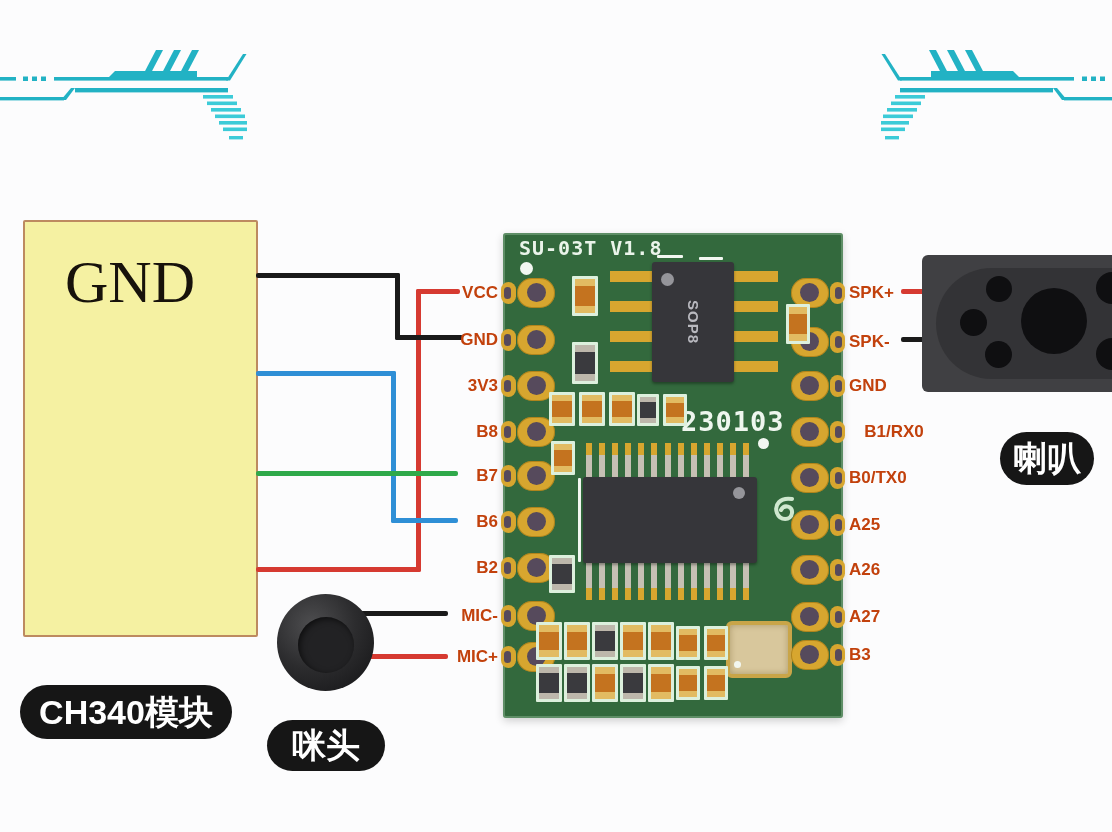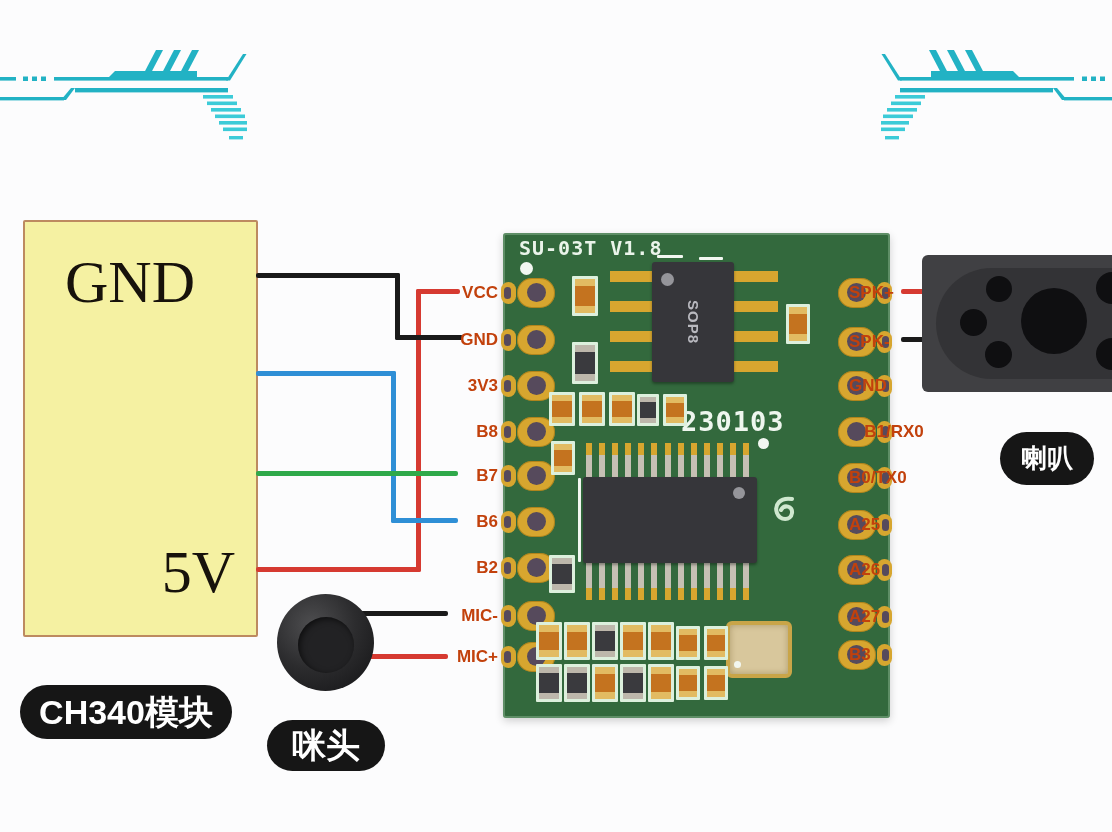--- a/index.html
+++ b/index.html
@@ -30,21 +30,20 @@
   .wire{position:absolute;border-radius:2px;}
   .w-red{background:var(--wire_red);}
   .w-black{background:var(--wire_black);}
   .w-blue{background:var(--wire_blue);}
   .w-green{background:var(--wire_green);}
   
   #pcb{
     position:absolute;left:503px;top:233px;width:340px;height:485px;
     background:var(--pcb_green);border-radius:3px;
     box-shadow:inset 0 0 0 2px rgba(210,240,210,.28), 0 3px 8px rgba(0,0,0,.18);
-    padding-left:47px;
   }
   #pcb-silk-title{
     position:absolute;left:16px;top:3px;font-family:"DejaVu Sans Mono","Liberation Mono",monospace;
     font-size:20px;font-weight:700;color:#eaf4ea;letter-spacing:1px;white-space:nowrap;
   }
   #pcb-date-code{
     position:absolute;left:178px;top:173px;font-size:27px;font-weight:600;
     color:#eef6ee;letter-spacing:1px;font-family:"DejaVu Sans Mono","Liberation Mono",monospace;
   }
   .silk-dot{position:absolute;border-radius:50%;background:#f2f7f1;}
@@ -155,21 +154,20 @@
         <rect x="219" y="75" width="28" height="3.6"></rect>
         <rect x="223" y="81.5" width="24" height="3.6"></rect>
         <rect x="229" y="90" width="14" height="3.4"></rect>
       </g>
     </g>
   </svg>
 
 
   <div id="ch340-box">
     <div class="box-pin" style="top:25px;">GND</div>
-    <div class="box-pin" style="top:315px;text-align:right;">5V</div>
   </div>
 
   <div class="wire w-red" style="left:256px;top:567px;width:165px;height:5px;"></div>
   <div class="wire w-red" style="left:416px;top:289px;width:5px;height:283px;"></div>
   <div class="wire w-red" style="left:416px;top:289px;width:44px;height:5px;"></div>
   <div class="wire w-black" style="left:256px;top:273px;width:144px;height:5px;"></div>
   <div class="wire w-black" style="left:395px;top:273px;width:5px;height:67px;"></div>
   <div class="wire w-black" style="left:395px;top:335px;width:68px;height:5px;"></div>
   <div class="wire w-blue" style="left:256px;top:371px;width:140px;height:5px;"></div>
   <div class="wire w-blue" style="left:391px;top:371px;width:5px;height:152px;"></div>
@@ -319,21 +317,21 @@
   <div id="speaker-inner"></div>
   <div class="spk-hole" style="left:986px;top:276px;width:26px;height:26px;"></div>
   <div class="spk-hole" style="left:960px;top:309px;width:27px;height:27px;"></div>
   <div class="spk-hole" style="left:985px;top:341px;width:27px;height:27px;"></div>
   <div class="spk-hole" style="left:1021px;top:288px;width:66px;height:66px;"></div>
   <div class="spk-hole" style="left:1096px;top:272px;width:32px;height:32px;"></div>
   <div class="spk-hole" style="left:1096px;top:338px;width:32px;height:32px;"></div>
 
   <div class="pill" style="left:20px;top:685px;width:212px;height:54px;line-height:54px;font-size:34px;">CH340模块</div>
   <div class="pill" style="left:267px;top:720px;width:118px;height:51px;line-height:51px;font-size:34px;">咪头</div>
-  <div class="pill" style="left:1000px;top:432px;width:94px;height:53px;line-height:53px;font-size:26px;">喇叭</div>
+  <div class="pill" style="left:1000px;top:432px;width:94px;height:53px;line-height:53px;font-size:34px;">喇叭</div>
 
 <div class="pin-label left" style="top:282px;">VCC</div>
     <div class="pin-label left" style="top:329px;">GND</div>
     <div class="pin-label left" style="top:375px;">3V3</div>
     <div class="pin-label left" style="top:421px;">B8</div>
     <div class="pin-label left" style="top:465px;">B7</div>
     <div class="pin-label left" style="top:511px;">B6</div>
     <div class="pin-label left" style="top:557px;">B2</div>
     <div class="pin-label left" style="top:605px;">MIC-</div>
     <div class="pin-label left" style="top:646px;">MIC+</div>

